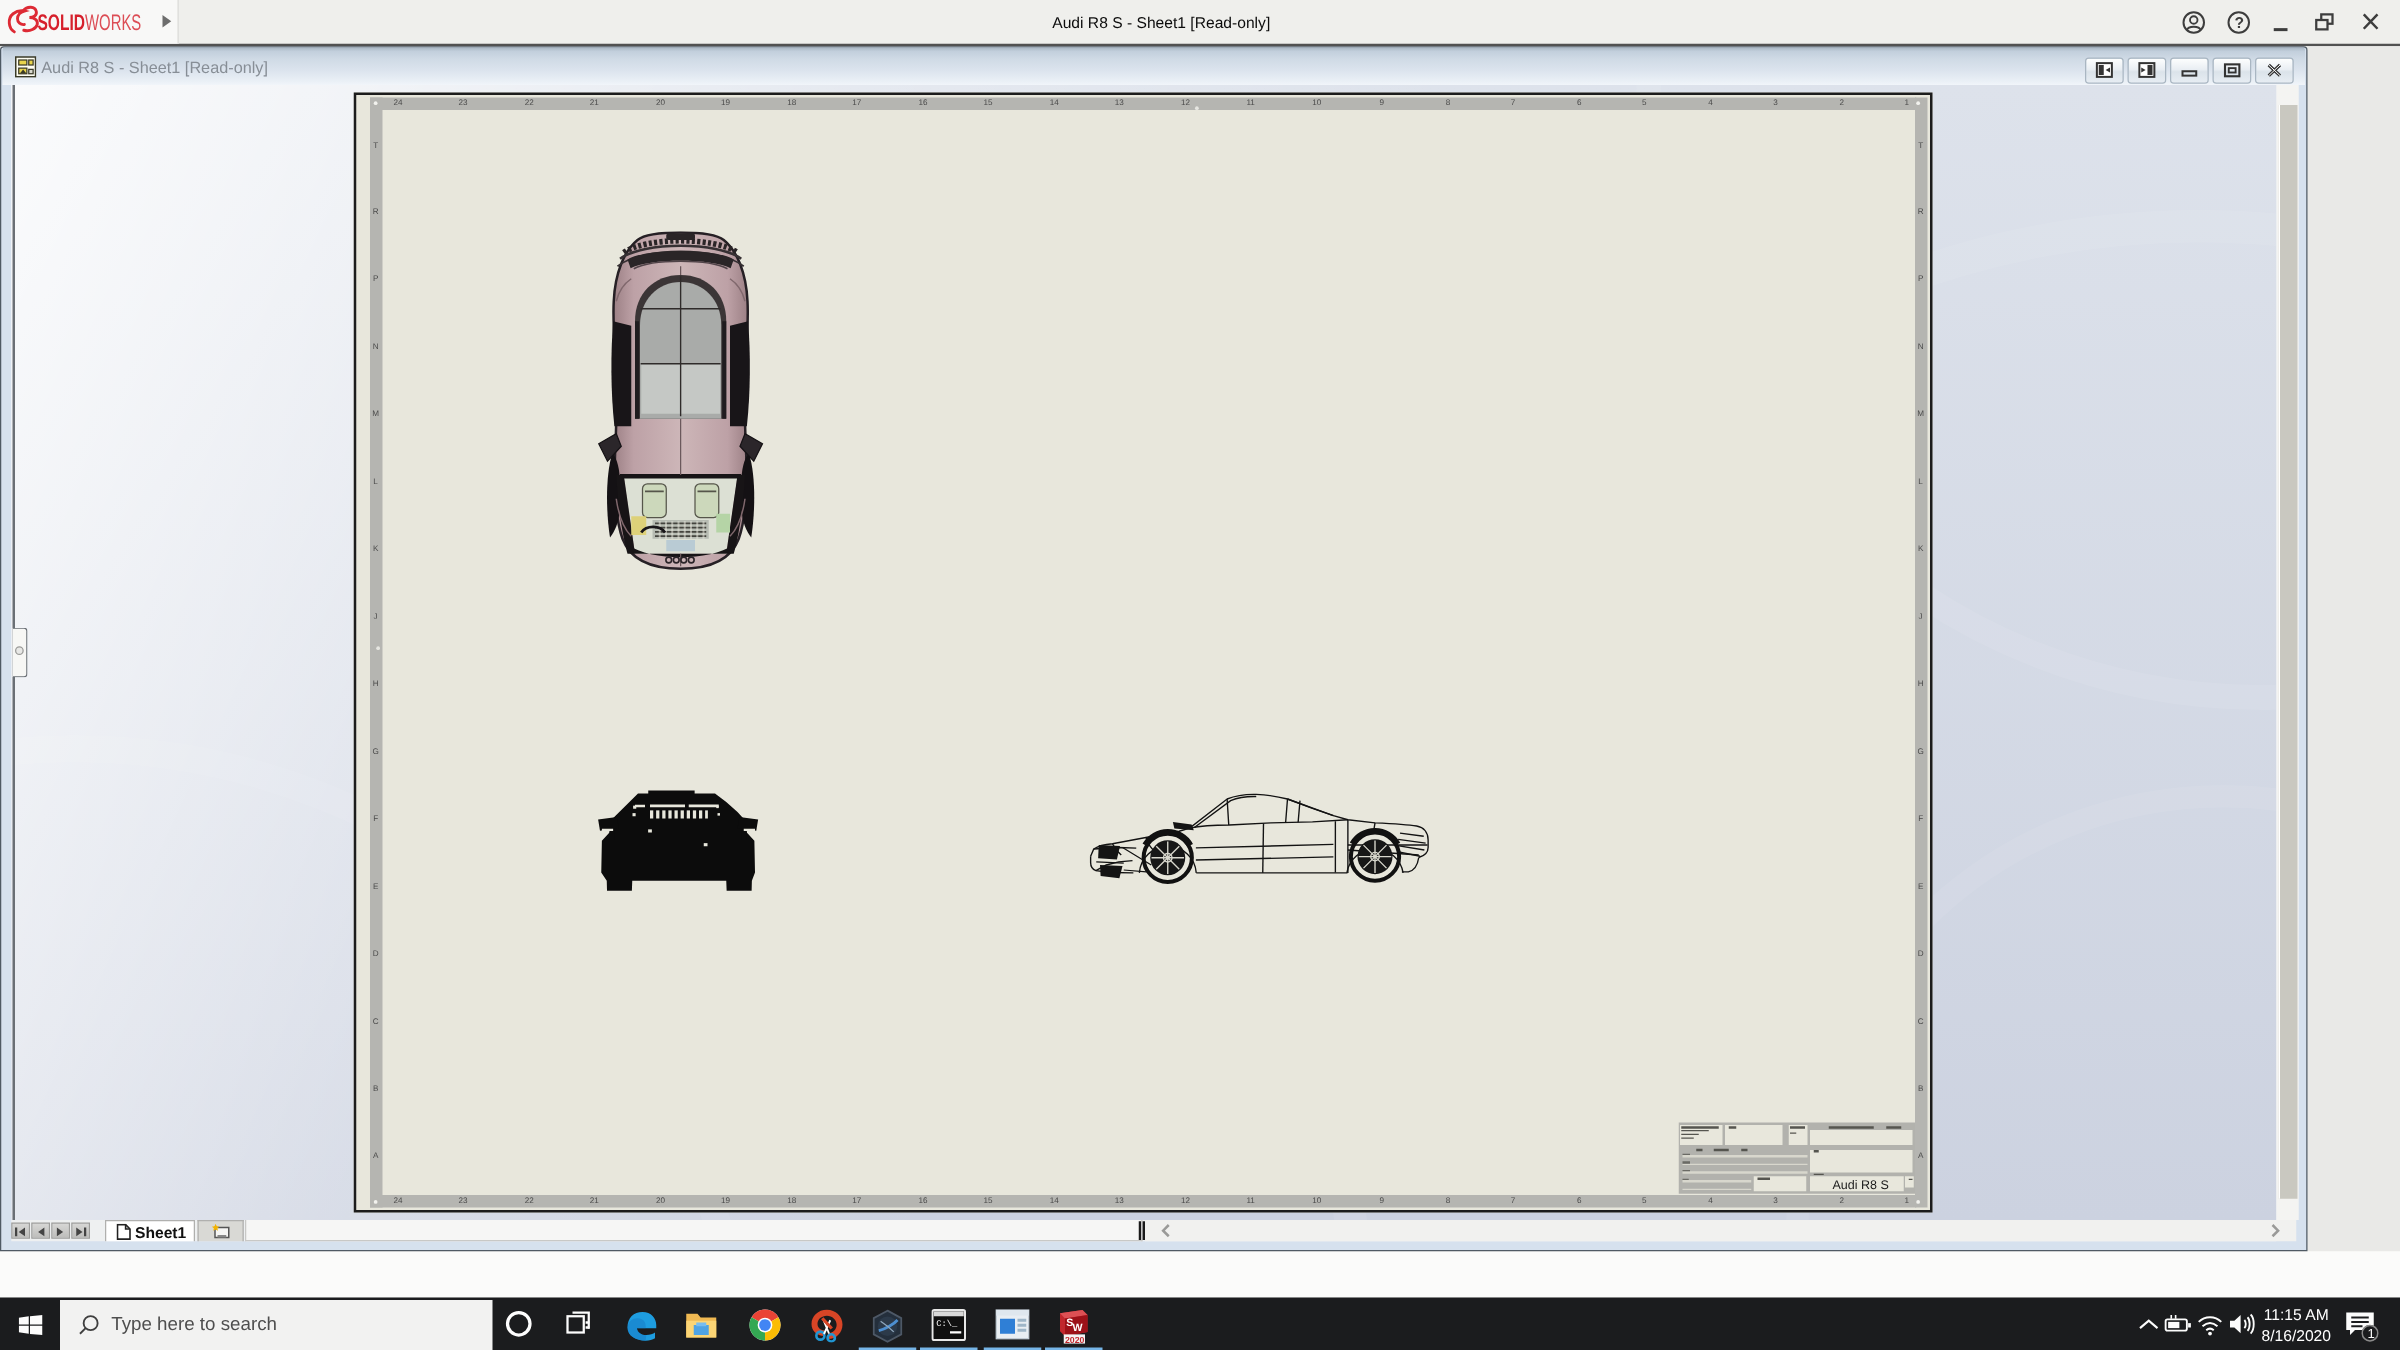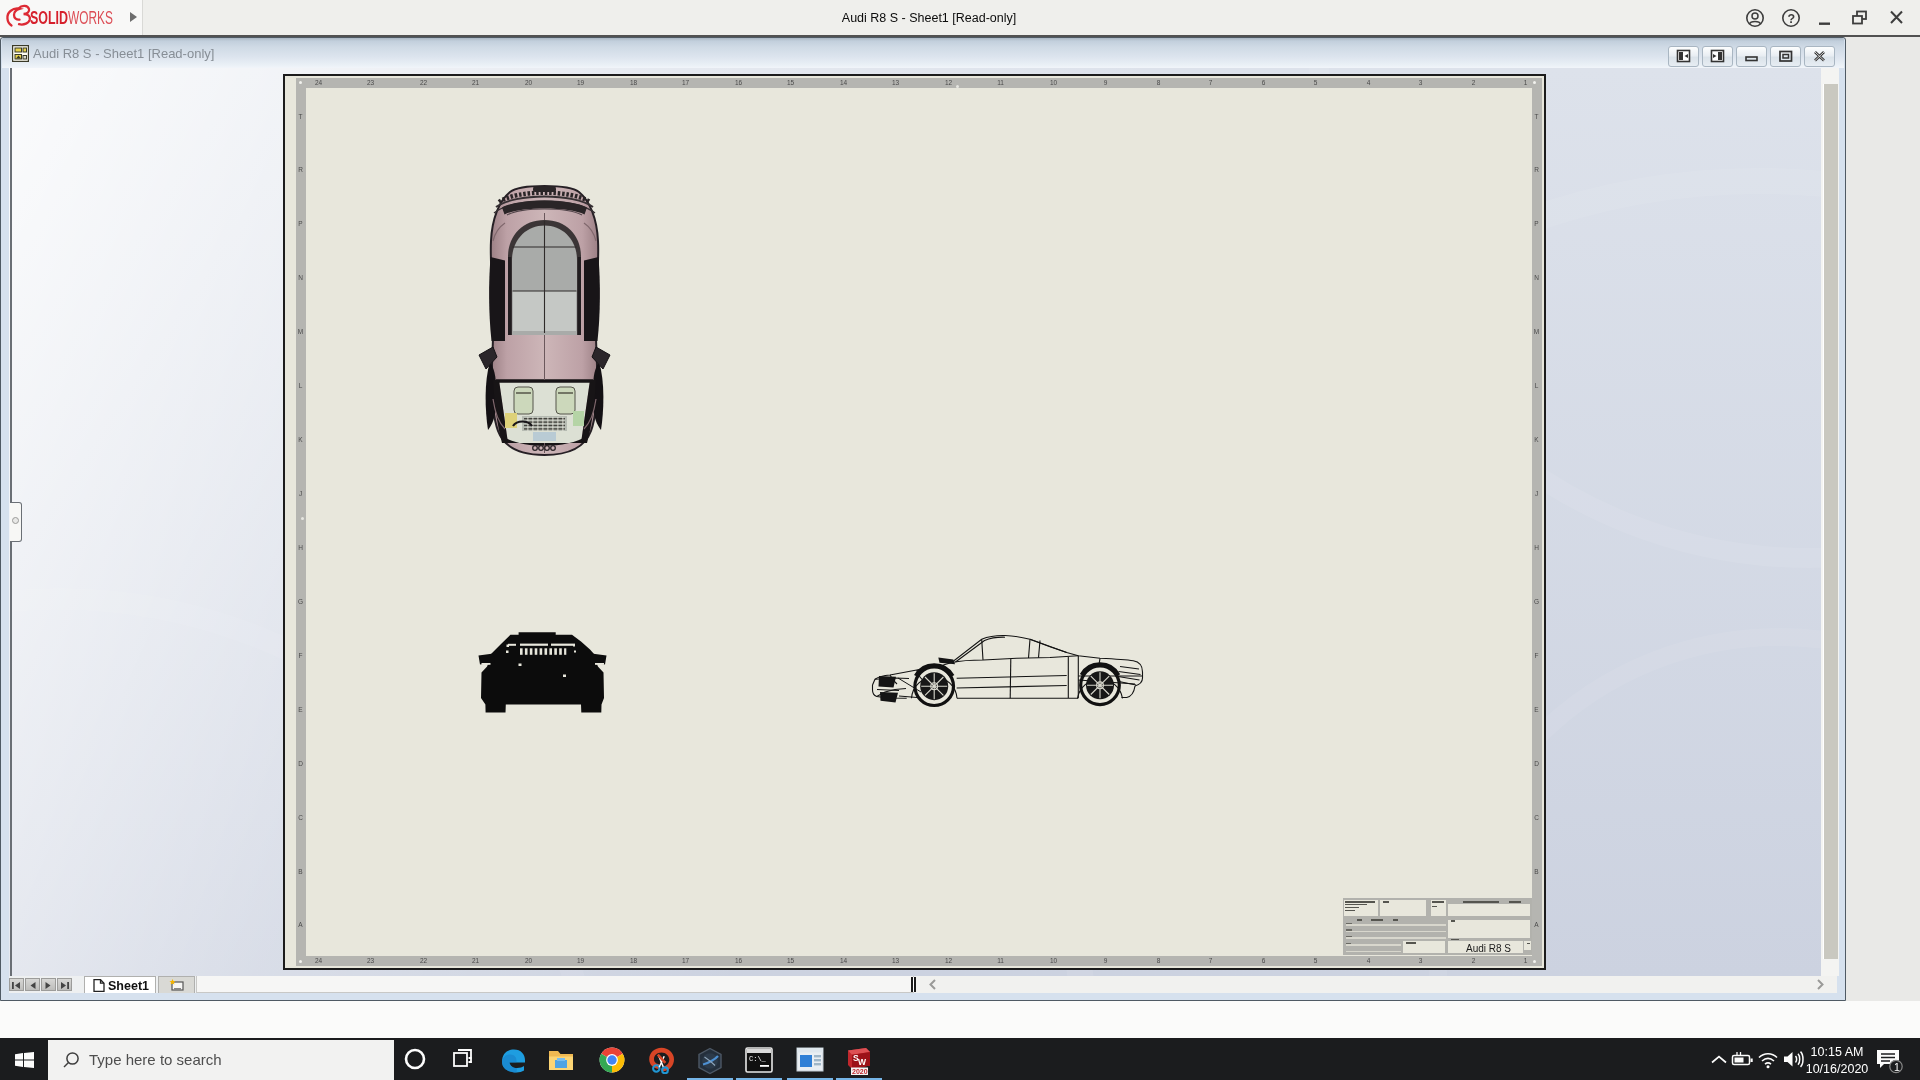--- a/index.html
+++ b/index.html
@@ -556,21 +556,21 @@
     <circle cx="11" cy="16.8" r="1.5" fill="#fcfcfc"></circle>
   </svg>
 <svg class="abs" style="left:1782px;top:1049px" width="23" height="21" viewBox="0 0 23 21">
     <path d="M2 7.5 L5.5 7.5 L10.5 3 L10.5 17.5 L5.5 13 L2 13 Z" fill="#fcfcfc"></path>
     <g fill="none" stroke="#fcfcfc" stroke-width="1.5">
       <path d="M13.5 7 C15 8.5 15 12 13.5 13.5"></path>
       <path d="M16 4.8 C18.3 7 18.3 13.5 16 15.7"></path>
       <path d="M18.5 2.6 C21.8 5.8 21.8 14.8 18.5 17.9"></path>
     </g>
   </svg>
-<div class="trtxt" style="left:1792px;top:1045px">10:15 AM</div>
-<div class="trtxt" style="left:1792px;top:1061.5px">10/16/2020</div>
+<div class="trtxt" style="left:1792px;top:1045px">11:15 AM</div>
+<div class="trtxt" style="left:1792px;top:1061.5px">8/16/2020</div>
 <svg class="abs" style="left:1874px;top:1047px" width="30" height="28" viewBox="0 0 30 28">
 <path d="M3 3 L25 3 L25 17 L10 17 L6 21 L6 17 L3 17 Z" fill="#fcfcfc"></path>
 <path d="M7 7 L21 7 M7 10.5 L21 10.5 M7 14 L16 14" stroke="#1c1d1f" stroke-width="1.6"></path>
 <circle cx="22" cy="19.5" r="6.5" fill="#1b1c1e"></circle>
     <circle cx="22" cy="19.5" r="6.2" fill="none" stroke="#8a8a8a" stroke-width="1.2"></circle>
 <text x="20" y="23.5" font-size="10.5" fill="#fcfcfc">1</text>
   </svg>
 
 </body></html>

